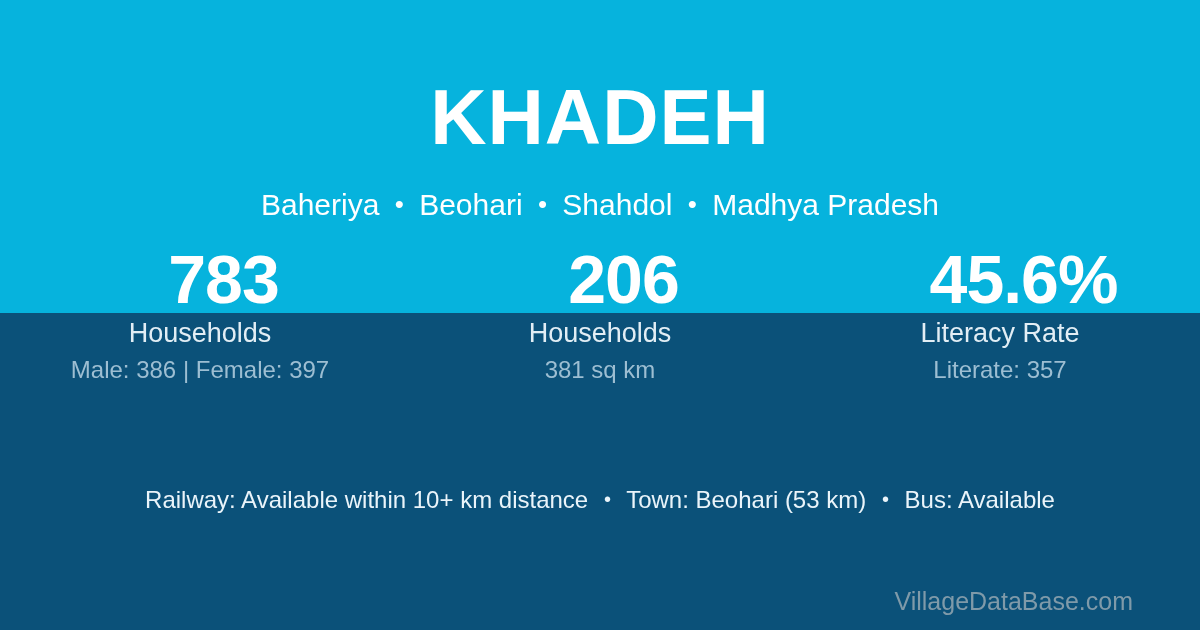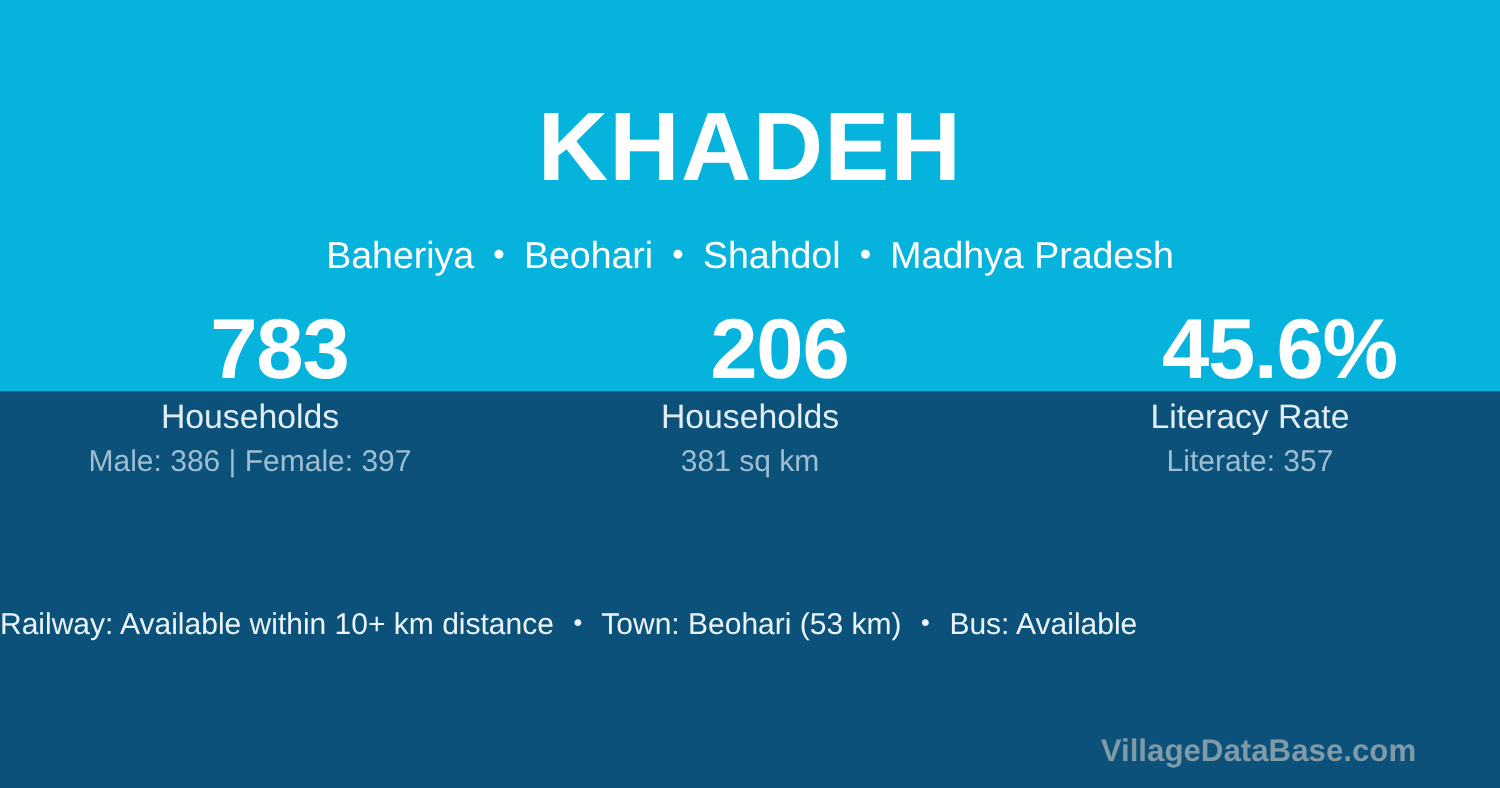--- a/index.html
+++ b/index.html
@@ -100,40 +100,41 @@
     font-weight: normal;
     color: #9dbed2;
   }
 
   
   .amenities {
     position: absolute;
     left: 0;
     top: 484px;
     width: 1200px;
+    text-align: center;
     font-size: 24px;
     line-height: 32px;
     color: #eaf4fa;
   }
   .amen-sep {
     padding: 0 9px;
     font-size: 20px;
     position: relative;
     top: -2px;
     color: #eaf4fa;
   }
 
   
   .brand {
     position: absolute;
     right: 67px;
     top: 586px;
     font-size: 25px;
     line-height: 30px;
-    font-weight: bold;
+    font-weight: normal;
     color: #7f9aa9;
     letter-spacing: 0px;
   }
 </style>
 </head>
 <body>
 
 <div class="card">
 
   <div class="band-top"></div>

